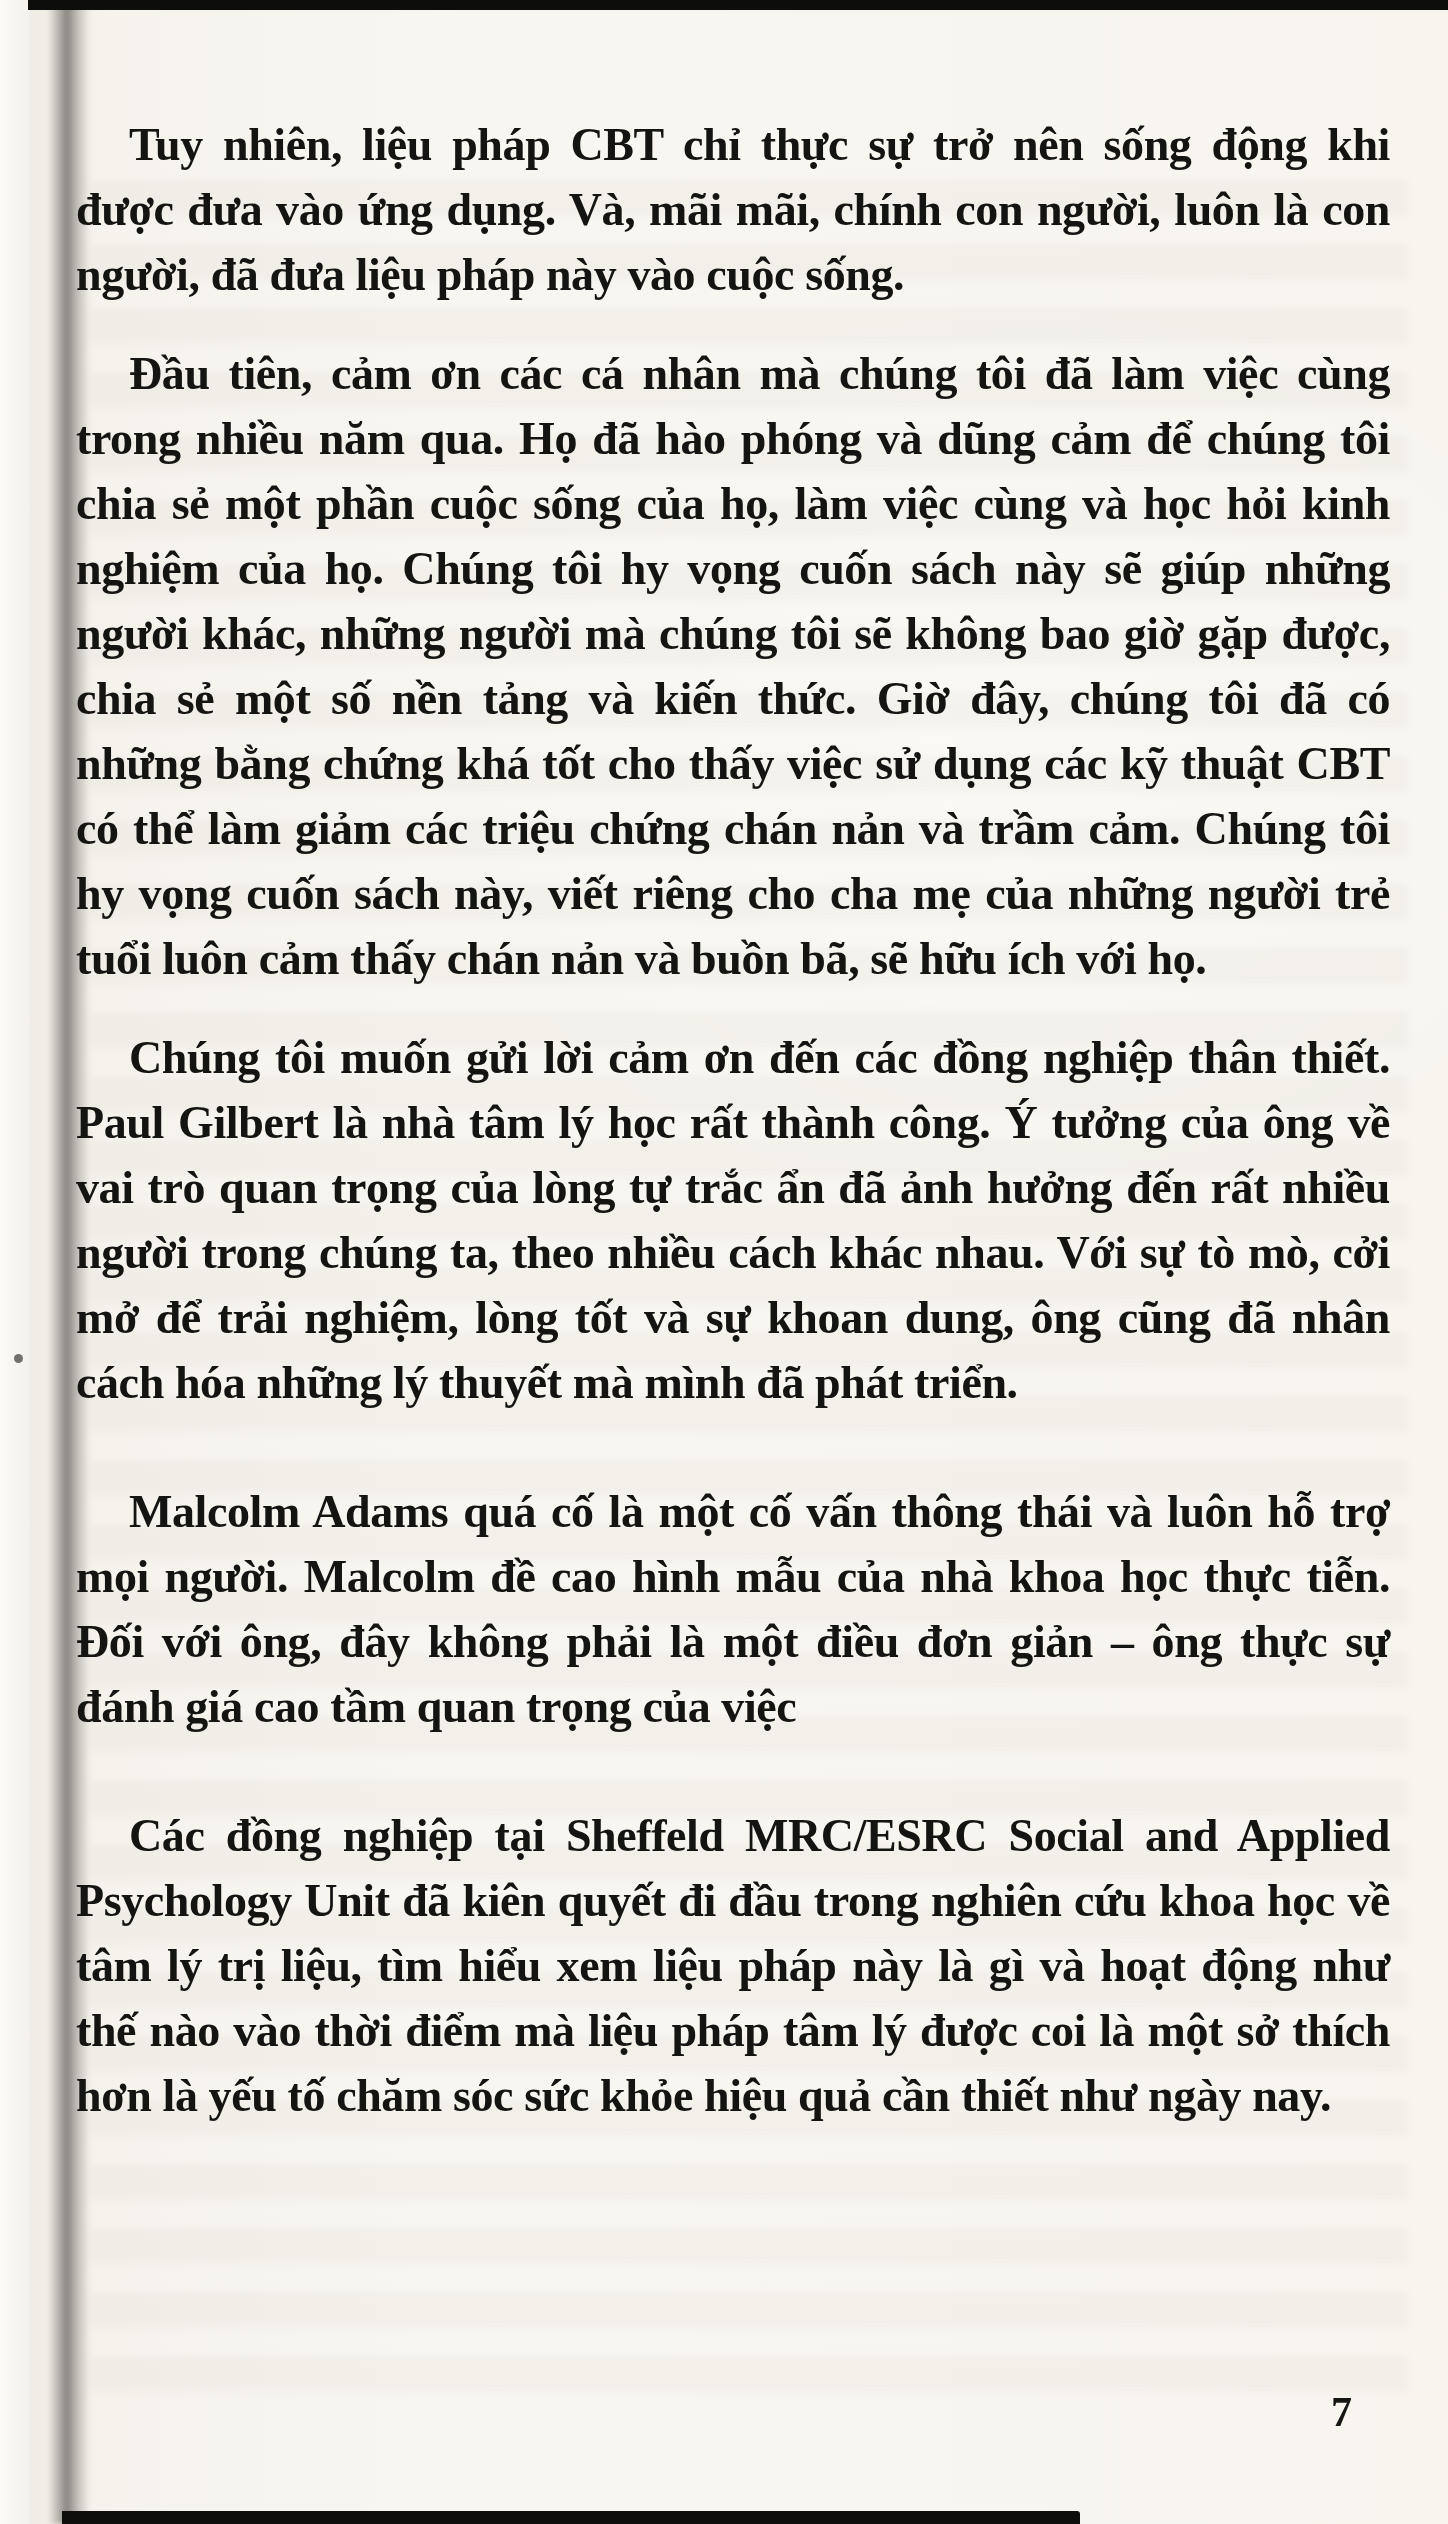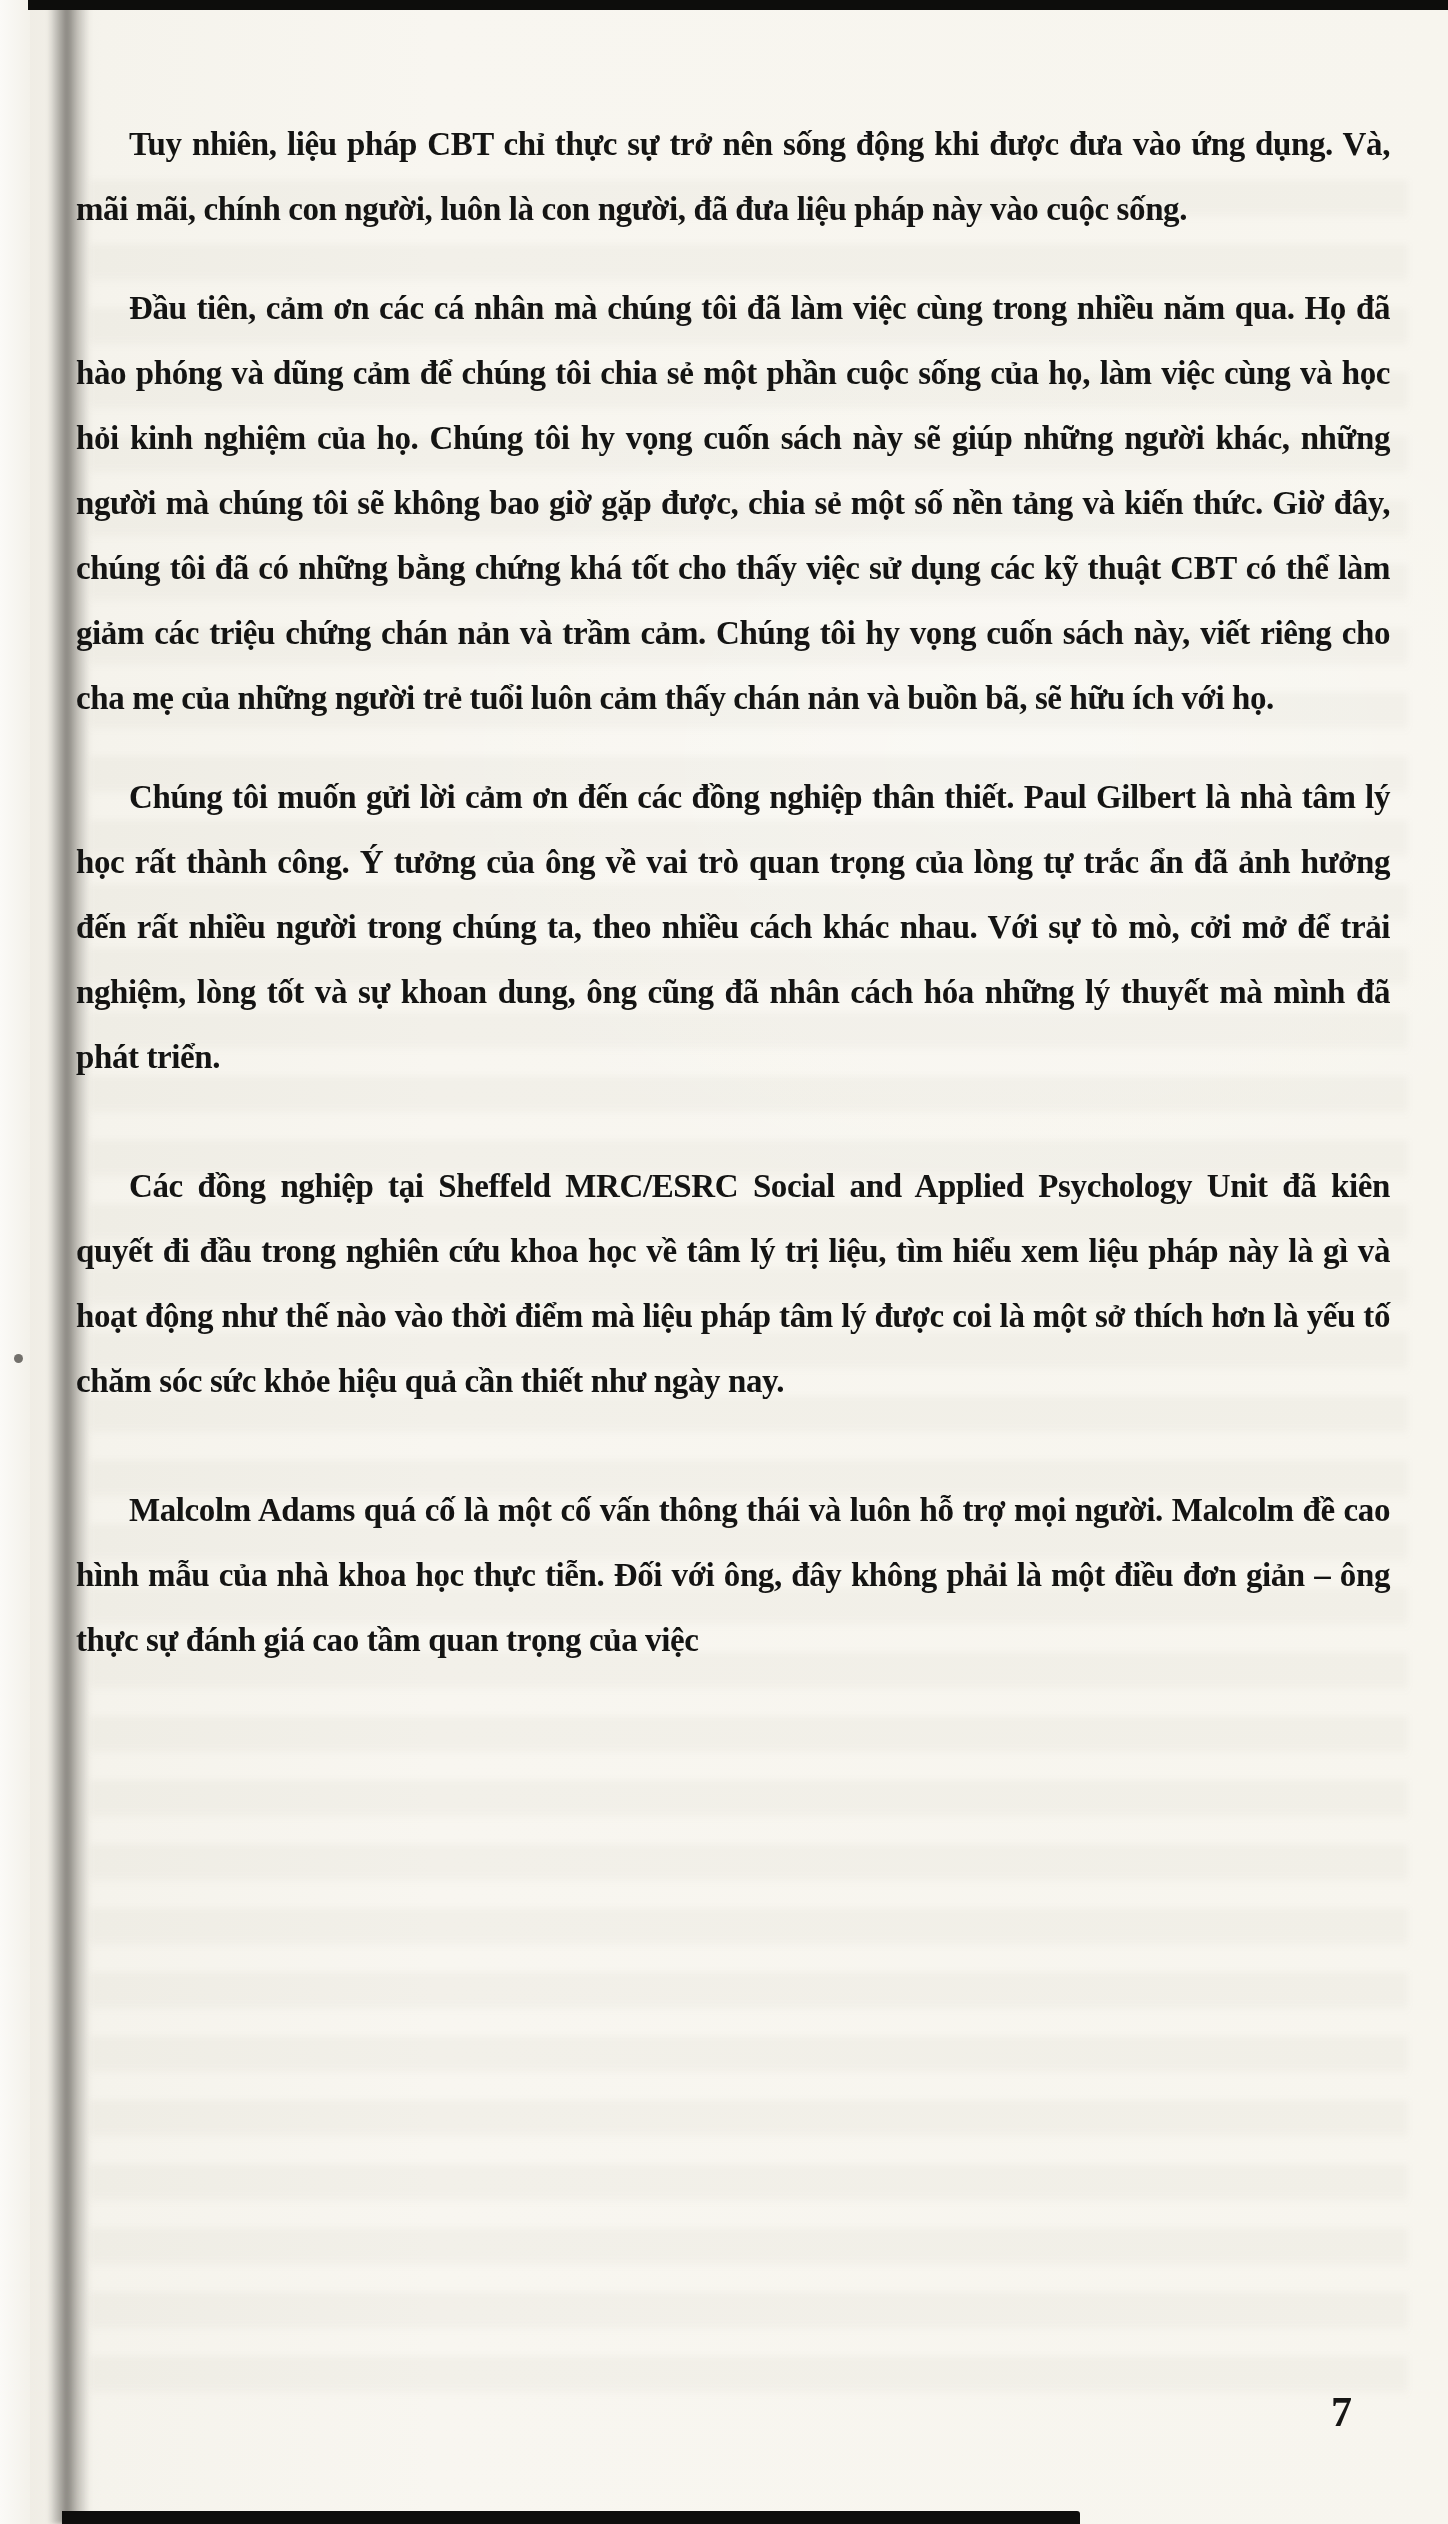--- a/index.html
+++ b/index.html
@@ -86,21 +86,21 @@
 
   
   .content {
     position: absolute;
     top: 112px;
     left: 76px;
     right: 58px;
   }
   .content p {
     margin: 0 0 34px 0;
-    font-size: 33px;
+    font-size: 46px;
     line-height: 65px;
     font-weight: 700;
     letter-spacing: -0.4px;
     text-align: justify;
     text-indent: 53px;
   }
   .content p.big-gap {
     margin-top: 64px;
   }
 
@@ -120,17 +120,17 @@
 <div class="gutter-shadow"></div>
 <div class="bleed"></div>
 <div class="scan-top"></div>
 <div class="scan-bottom"></div>
 <div class="speck"></div>
 
 <main class="content">
   <p>Tuy nhiên, liệu pháp CBT chỉ thực sự trở nên sống động khi được đưa vào ứng dụng. Và, mãi mãi, chính con người, luôn là con người, đã đưa liệu pháp này vào cuộc sống.</p>
   <p>Đầu tiên, cảm ơn các cá nhân mà chúng tôi đã làm việc cùng trong nhiều năm qua. Họ đã hào phóng và dũng cảm để chúng tôi chia sẻ một phần cuộc sống của họ, làm việc cùng và học hỏi kinh nghiệm của họ. Chúng tôi hy vọng cuốn sách này sẽ giúp những người khác, những người mà chúng tôi sẽ không bao giờ gặp được, chia sẻ một số nền tảng và kiến thức. Giờ đây, chúng tôi đã có những bằng chứng khá tốt cho thấy việc sử dụng các kỹ thuật CBT có thể làm giảm các triệu chứng chán nản và trầm cảm. Chúng tôi hy vọng cuốn sách này, viết riêng cho cha mẹ của những người trẻ tuổi luôn cảm thấy chán nản và buồn bã, sẽ hữu ích với họ.</p>
   <p>Chúng tôi muốn gửi lời cảm ơn đến các đồng nghiệp thân thiết. Paul Gilbert là nhà tâm lý học rất thành công. Ý tưởng của ông về vai trò quan trọng của lòng tự trắc ẩn đã ảnh hưởng đến rất nhiều người trong chúng ta, theo nhiều cách khác nhau. Với sự tò mò, cởi mở để trải nghiệm, lòng tốt và sự khoan dung, ông cũng đã nhân cách hóa những lý thuyết mà mình đã phát triển.</p>
+  <p class="big-gap">Malcolm Adams quá cố là một cố vấn thông thái và luôn hỗ trợ mọi người. Malcolm đề cao hình mẫu của nhà khoa học thực tiễn. Đối với ông, đây không phải là một điều đơn giản – ông thực sự đánh giá cao tầm quan trọng của việc</p>
   <p class="big-gap">Các đồng nghiệp tại Sheffeld MRC/ESRC Social and Applied Psychology Unit đã kiên quyết đi đầu trong nghiên cứu khoa học về tâm lý trị liệu, tìm hiểu xem liệu pháp này là gì và hoạt động như thế nào vào thời điểm mà liệu pháp tâm lý được coi là một sở thích hơn là yếu tố chăm sóc sức khỏe hiệu quả cần thiết như ngày nay.</p>
-  <p class="big-gap">Malcolm Adams quá cố là một cố vấn thông thái và luôn hỗ trợ mọi người. Malcolm đề cao hình mẫu của nhà khoa học thực tiễn. Đối với ông, đây không phải là một điều đơn giản – ông thực sự đánh giá cao tầm quan trọng của việc</p>
 </main>
 
 <div class="page-number">7</div>
 
 </body></html>

